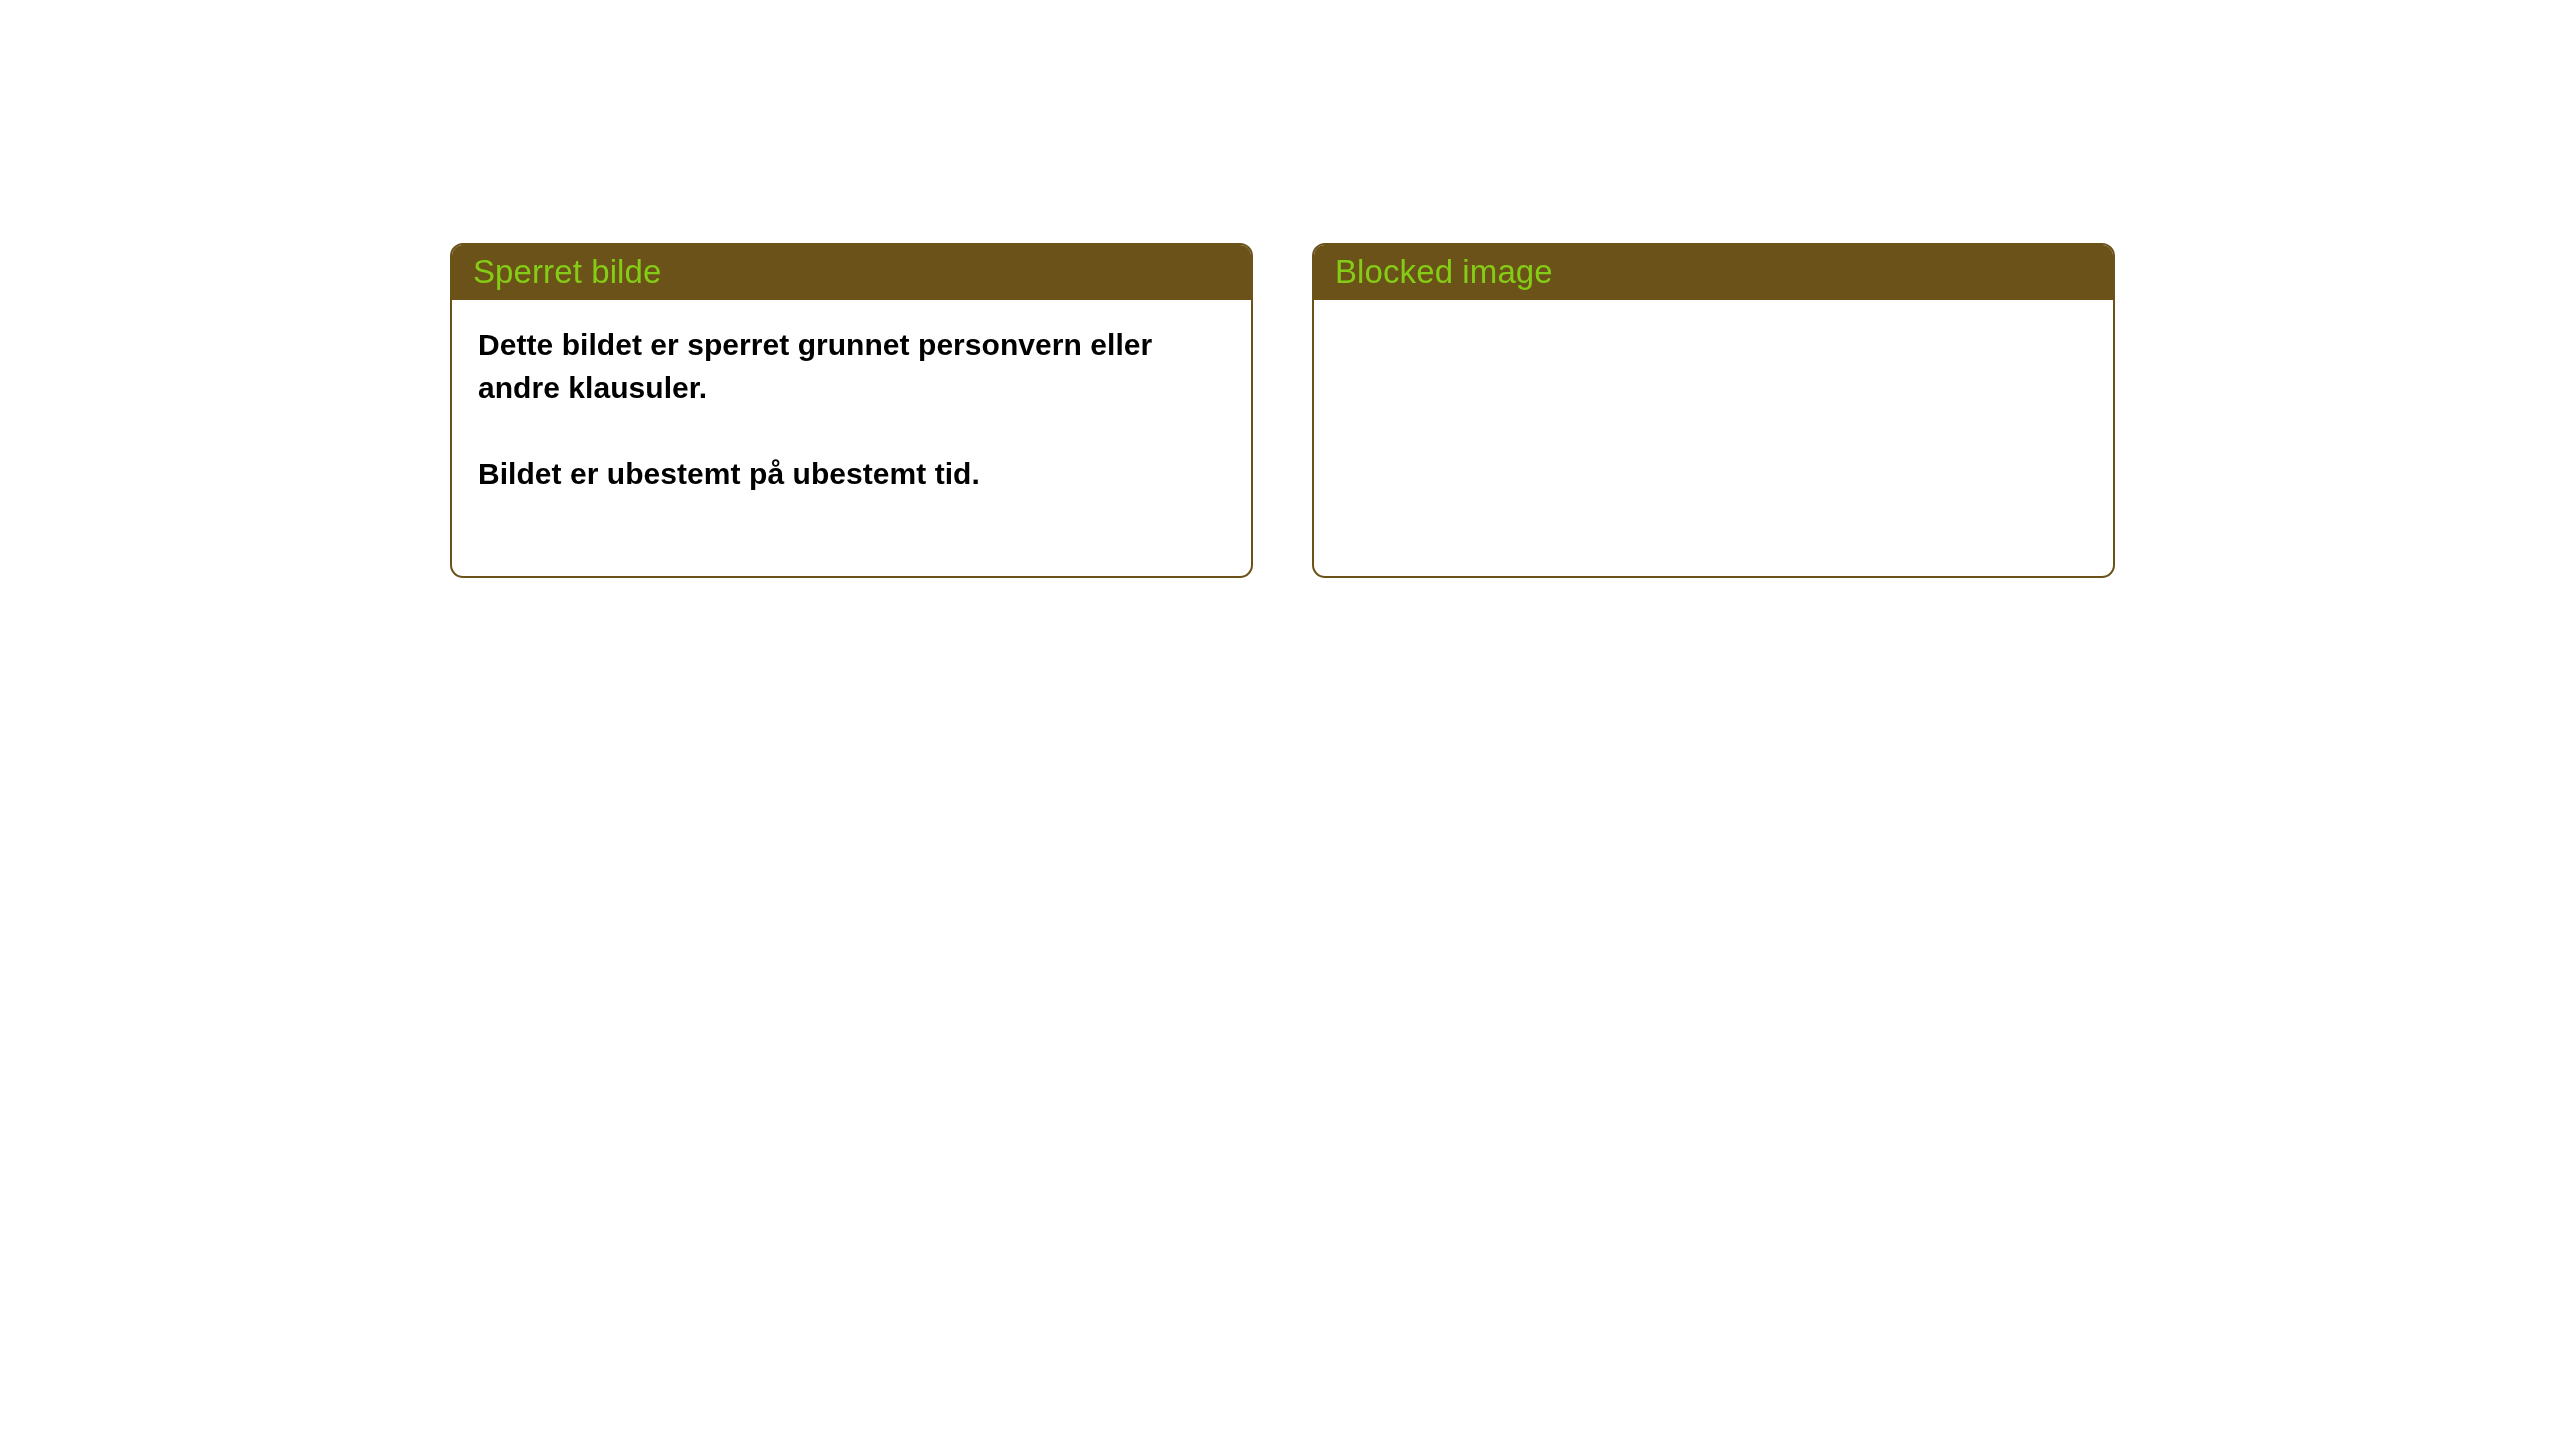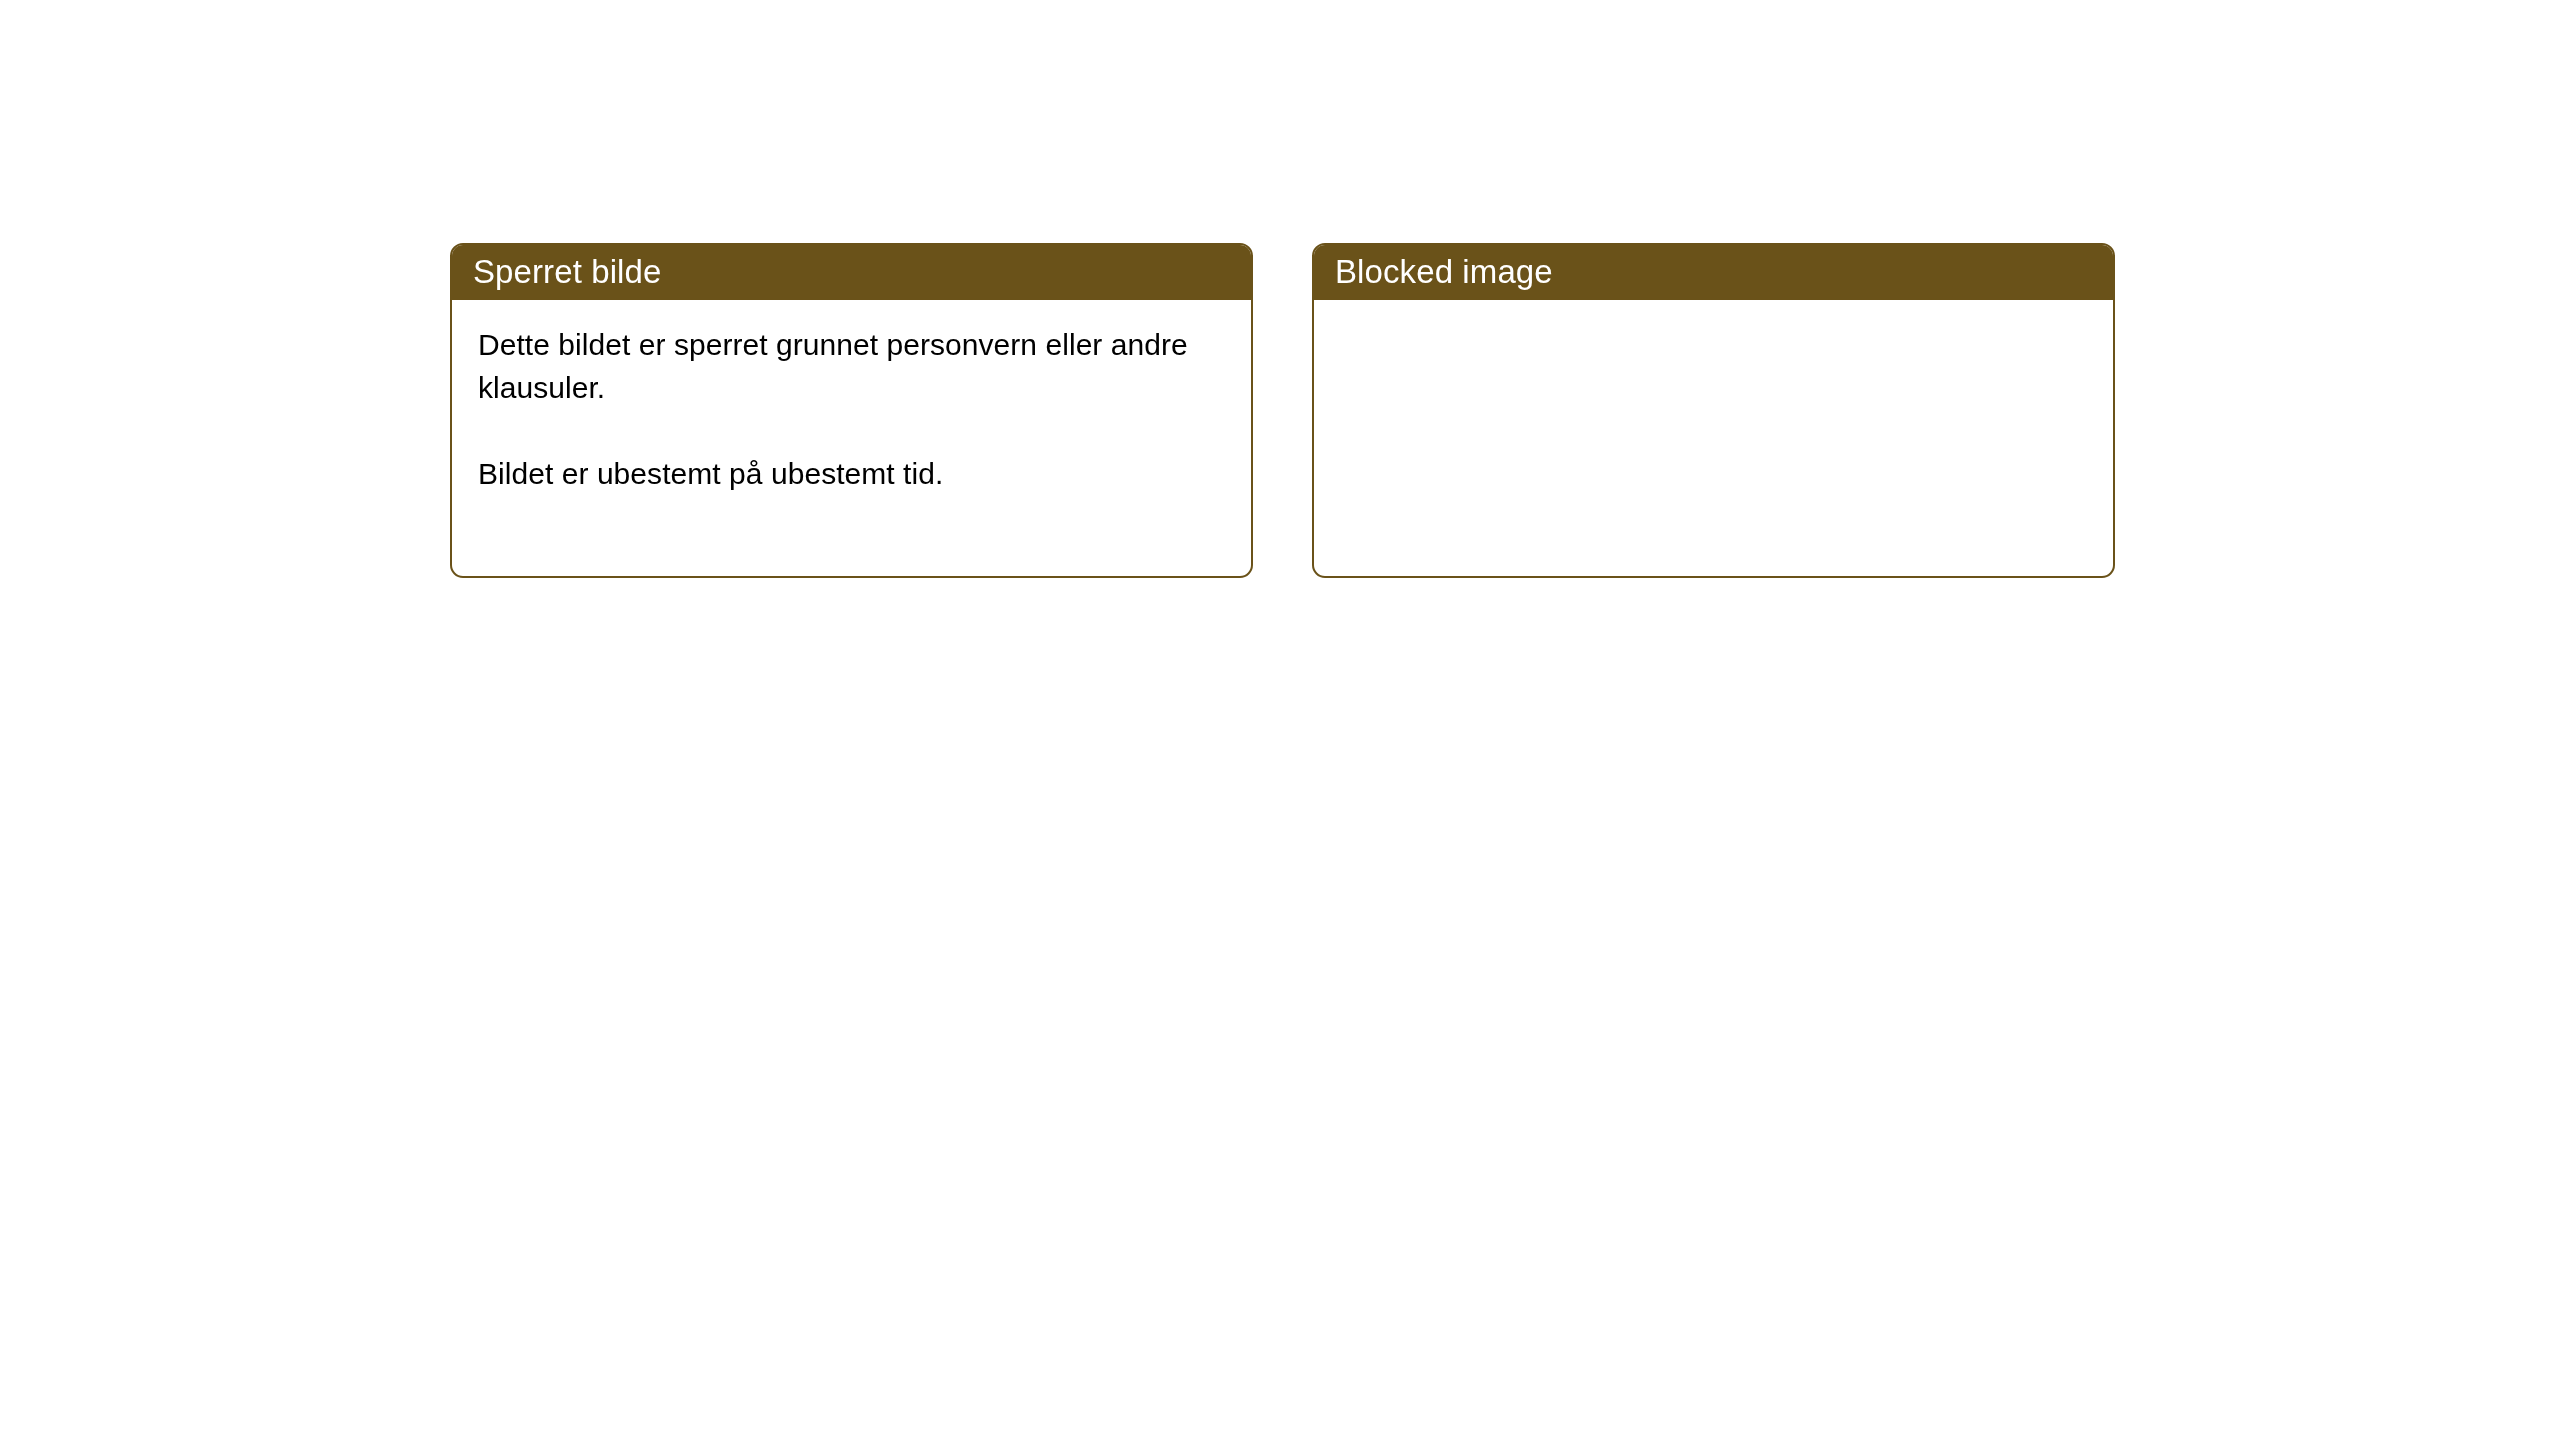--- a/index.html
+++ b/index.html
@@ -41,39 +41,39 @@
     background: #6a5219;
     display: flex;
     align-items: center;
     padding: 0 0 0 23px;
     margin: -2px -2px 0 -2px;
     border-top-left-radius: 13px;
     border-top-right-radius: 13px;
   }
 
   .panel-title {
-    color: #ffffff;
+    color: #84cc16;
     font-size: 33px;
     line-height: 36px;
     font-weight: normal;
     letter-spacing: 0.1px;
     white-space: nowrap;
   }
 
   .panel-body {
     box-sizing: border-box;
     padding: 23px 26px 0 26px;
   }
 
   .panel-paragraph {
     margin: 0;
     color: #000000;
     font-size: 30px;
     line-height: 43px;
-    font-weight: normal;
+    font-weight: bold;
     letter-spacing: 0.05px;
   }
 
   .panel-paragraph + .panel-paragraph {
     margin-top: 43px;
   }
 </style>
 </head>
 <body>
 

